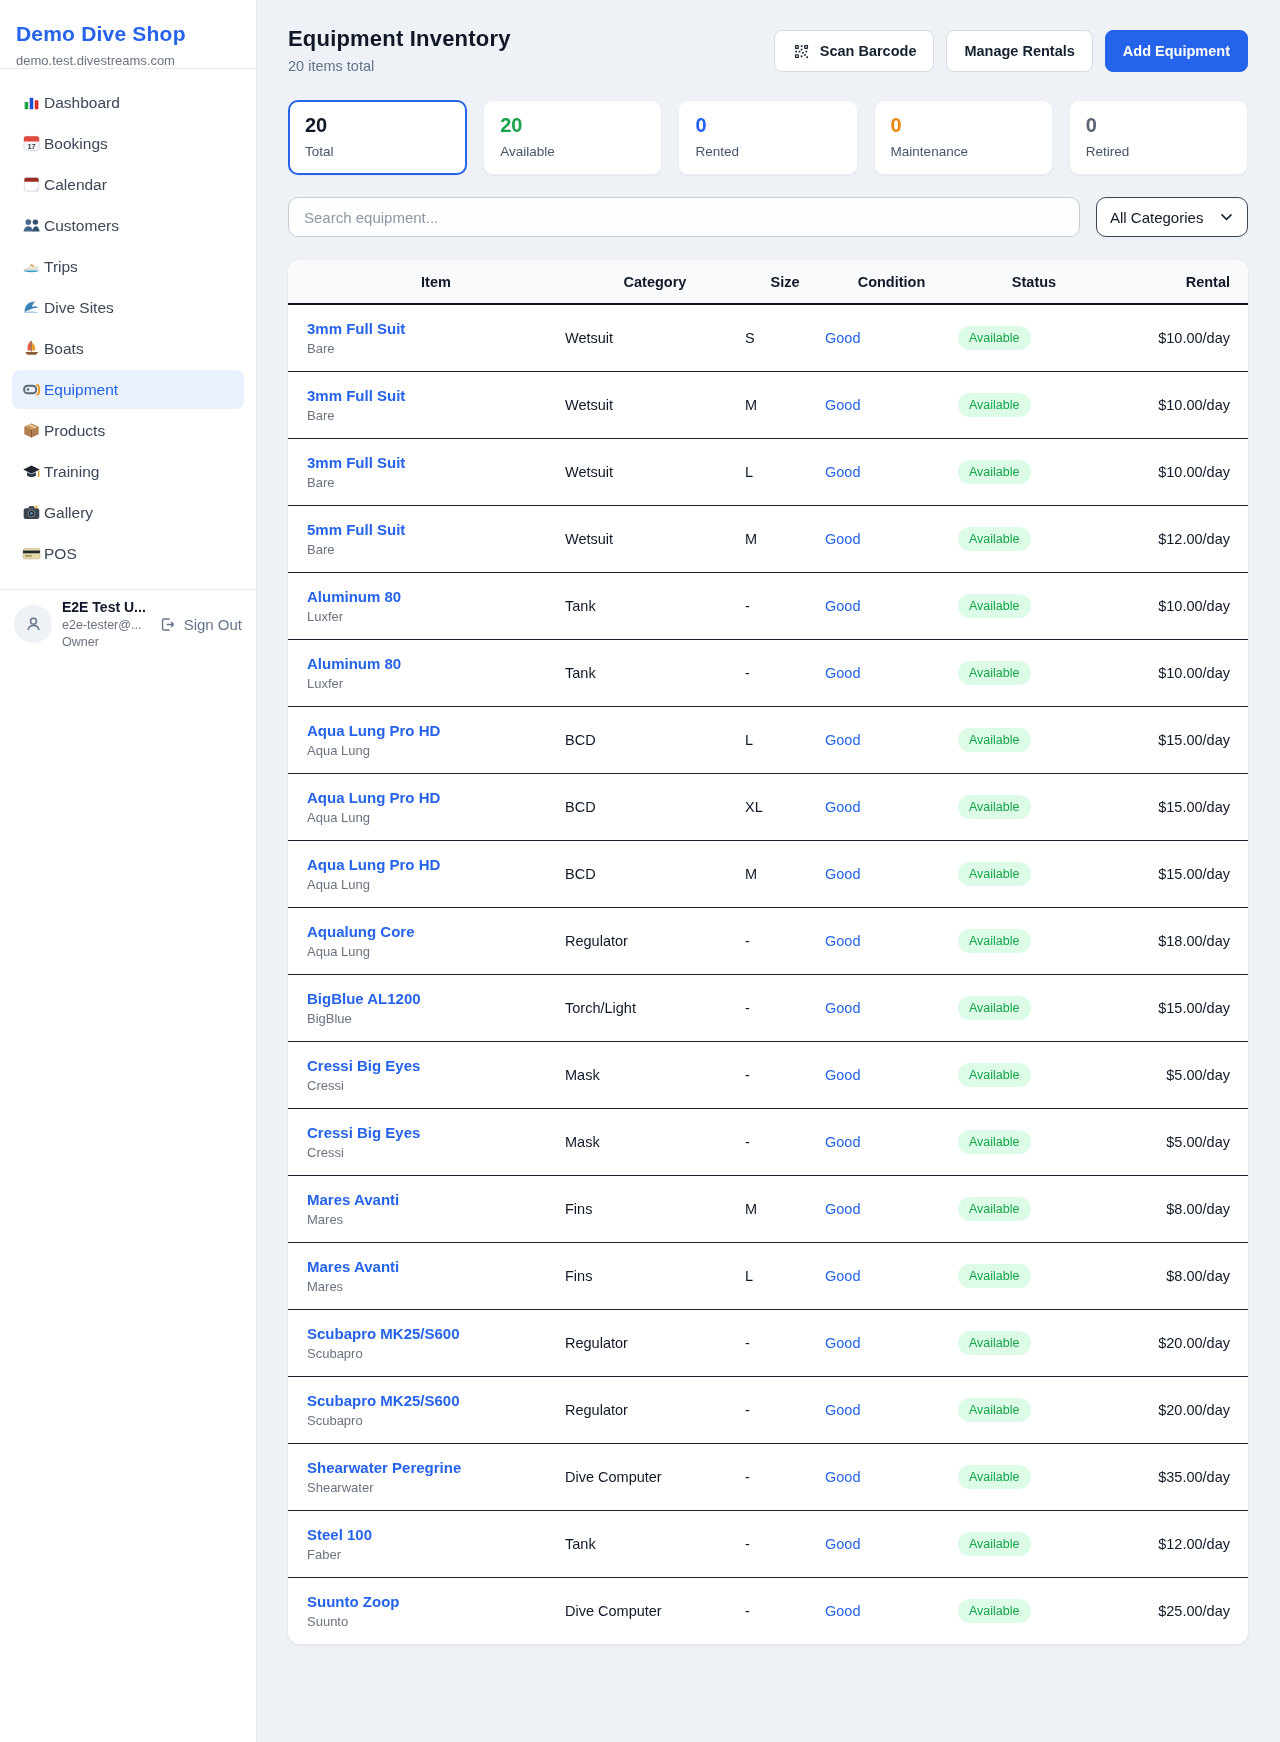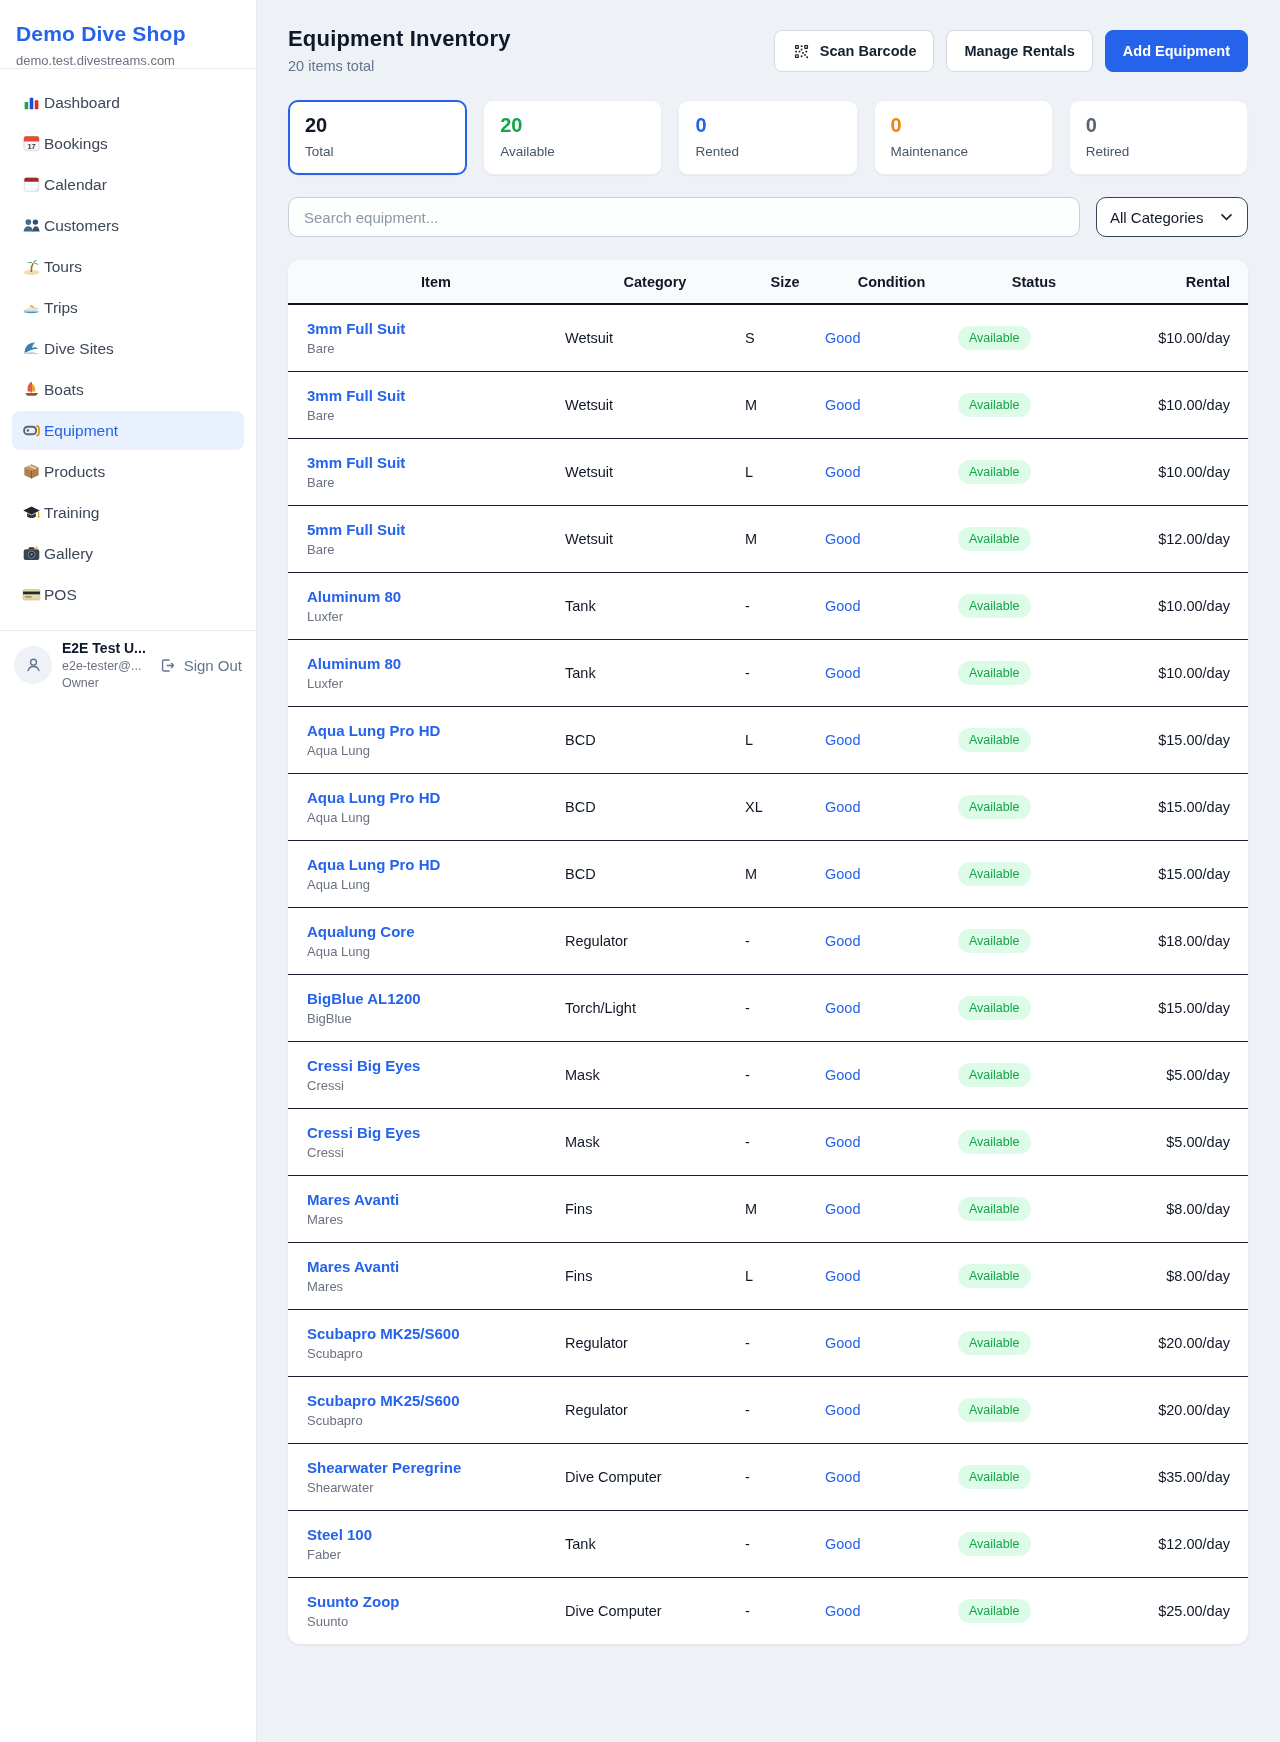--- a/index.html
+++ b/index.html
@@ -168,32 +168,20 @@
             <svg viewBox="0 0 18 18">
               <circle cx="6" cy="5.8" r="2.7" fill="#44688c"></circle>
               <path d="M1.4 14.6c.5-3.2 2.4-5 4.6-5s4.1 1.8 4.6 5z" fill="#44688c"></path>
               <circle cx="12.7" cy="5.8" r="2.6" fill="#31506e"></circle>
               <path d="M9.8 14.6c.5-3 2-4.8 3.4-4.8 1.5 0 3 1.8 3.5 4.8z" fill="#31506e"></path>
             </svg>
           </span>
     <span class="nav-label">Customers</span>
   </div>
 
-  <div class="nav-item">
-    <span class="nav-icon">
-            <svg viewBox="0 0 18 18">
-              <ellipse cx="9" cy="14.6" rx="7.2" ry="2.4" fill="#ecdfae"></ellipse>
-              <path d="M8.8 14.2c-.3-3 .3-6 1.7-8.2" stroke="#9c6b3f" stroke-width="1.5" fill="none"></path>
-              <path d="M10.5 6C8.8 4.4 6.7 4.2 4.9 5.5c2.2 0 4 .2 5.6.5z" fill="#2e9e44"></path>
-              <path d="M10.5 6c.2-2.1 1.7-3.4 3.9-3.2-1.5 1.1-2.8 2.1-3.9 3.2z" fill="#2e9e44"></path>
-              <path d="M10.5 6c2.1-.9 4.2-.3 5.4 1.5-2.1-.7-3.9-1-5.4-1.5z" fill="#38b653"></path>
-            </svg>
-          </span>
-    <span class="nav-label">Tours</span>
-  </div>
 
   <div class="nav-item">
     <span class="nav-icon">
             <svg viewBox="0 0 18 18">
               <path d="M8.6 6.5l3.6 2.6H7.4z" fill="#e8920c"></path>
               <path d="M1.8 11.8c4.2-.8 6.4-2.6 7.2-4.6l.9 2.4h5.4l-1.8 2.6H2.6z" fill="#ece8de" stroke="#b9b3a4" stroke-width=".4"></path>
               <path d="M1.6 12.8h14.8c-2.4 1.9-8.4 2.1-14.8.6z" fill="#2f9cc4"></path>
             </svg>
           </span>
     <span class="nav-label">Trips</span>

